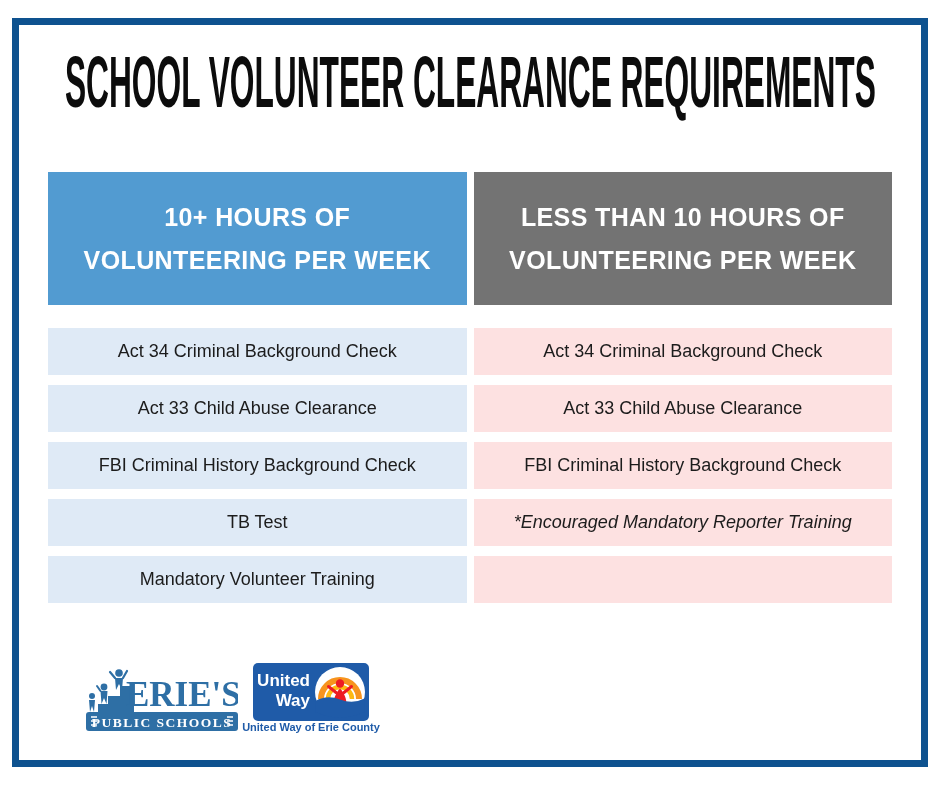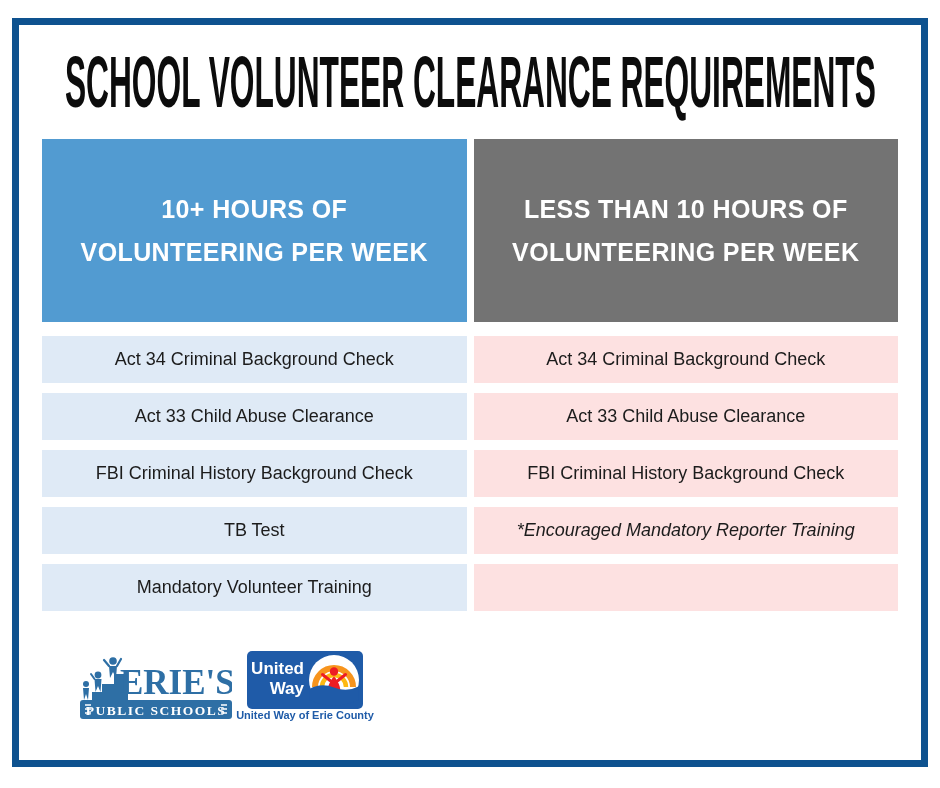--- a/index.html
+++ b/index.html
@@ -5,42 +5,42 @@
   html,body { margin:0; padding:0; }
   body {
     width:940px; height:788px; position:relative; background:#ffffff;
     font-family:"Liberation Sans", sans-serif; overflow:hidden;
   }
   .frame {
     position:absolute; left:12px; right:12px; top:18px; bottom:21px;
     border:7px solid #0e528f; background:#ffffff; box-sizing:border-box;
   }
   .inner {
-    height:100%; box-sizing:border-box; padding:0 23px;
-    display:flex; flex-direction:column;
+    height:100%; box-sizing:border-box; padding:0 29px;
+    display:flex; flex-direction:column;gap:33px;
   }
   .title-band { height:114px; display:flex; align-items:center; justify-content:center; overflow:visible; }
   .title {
     font-weight:bold; font-size:72px; color:#0c0c0c; white-space:nowrap;
     transform:scaleX(0.44); transform-origin:center center; letter-spacing:0;
   }
   .columns { display:flex; gap:7px; }
   .column { flex:1; min-width:0; }
   .header {
-    height:183px; display:flex; flex-direction:column; justify-content:center;
+    height:133px; display:flex; flex-direction:column; justify-content:center;
     align-items:center; color:#ffffff; font-weight:bold; font-size:25px;
     line-height:43px; text-align:center; letter-spacing:0.4px;
   }
   .col-blue .header { background:#529bd1; }
   .col-red  .header { background:#737373; }
   .row {
     height:47px; margin-top:10px; display:flex; align-items:center;
     justify-content:center; font-size:18px; color:#1c1c1c; text-align:center;
   }
-  .column .row.first { margin-top:14px; }
+  .column .row.first { margin-top:23px; }
   .col-blue .row { background:#dfeaf6; }
   .col-red  .row { background:#fde1e1; }
   .row.italic { font-style:italic; }
   .footer {
     flex:1; display:flex; align-items:center; justify-content:space-between;
     padding-left:38px;
   }
   .learn-more { font-size:21px; font-weight:bold; color:#000000; white-space:nowrap; }
   .logos { display:flex; align-items:center; gap:14px; }
   .erie-logo { width:152px; }

